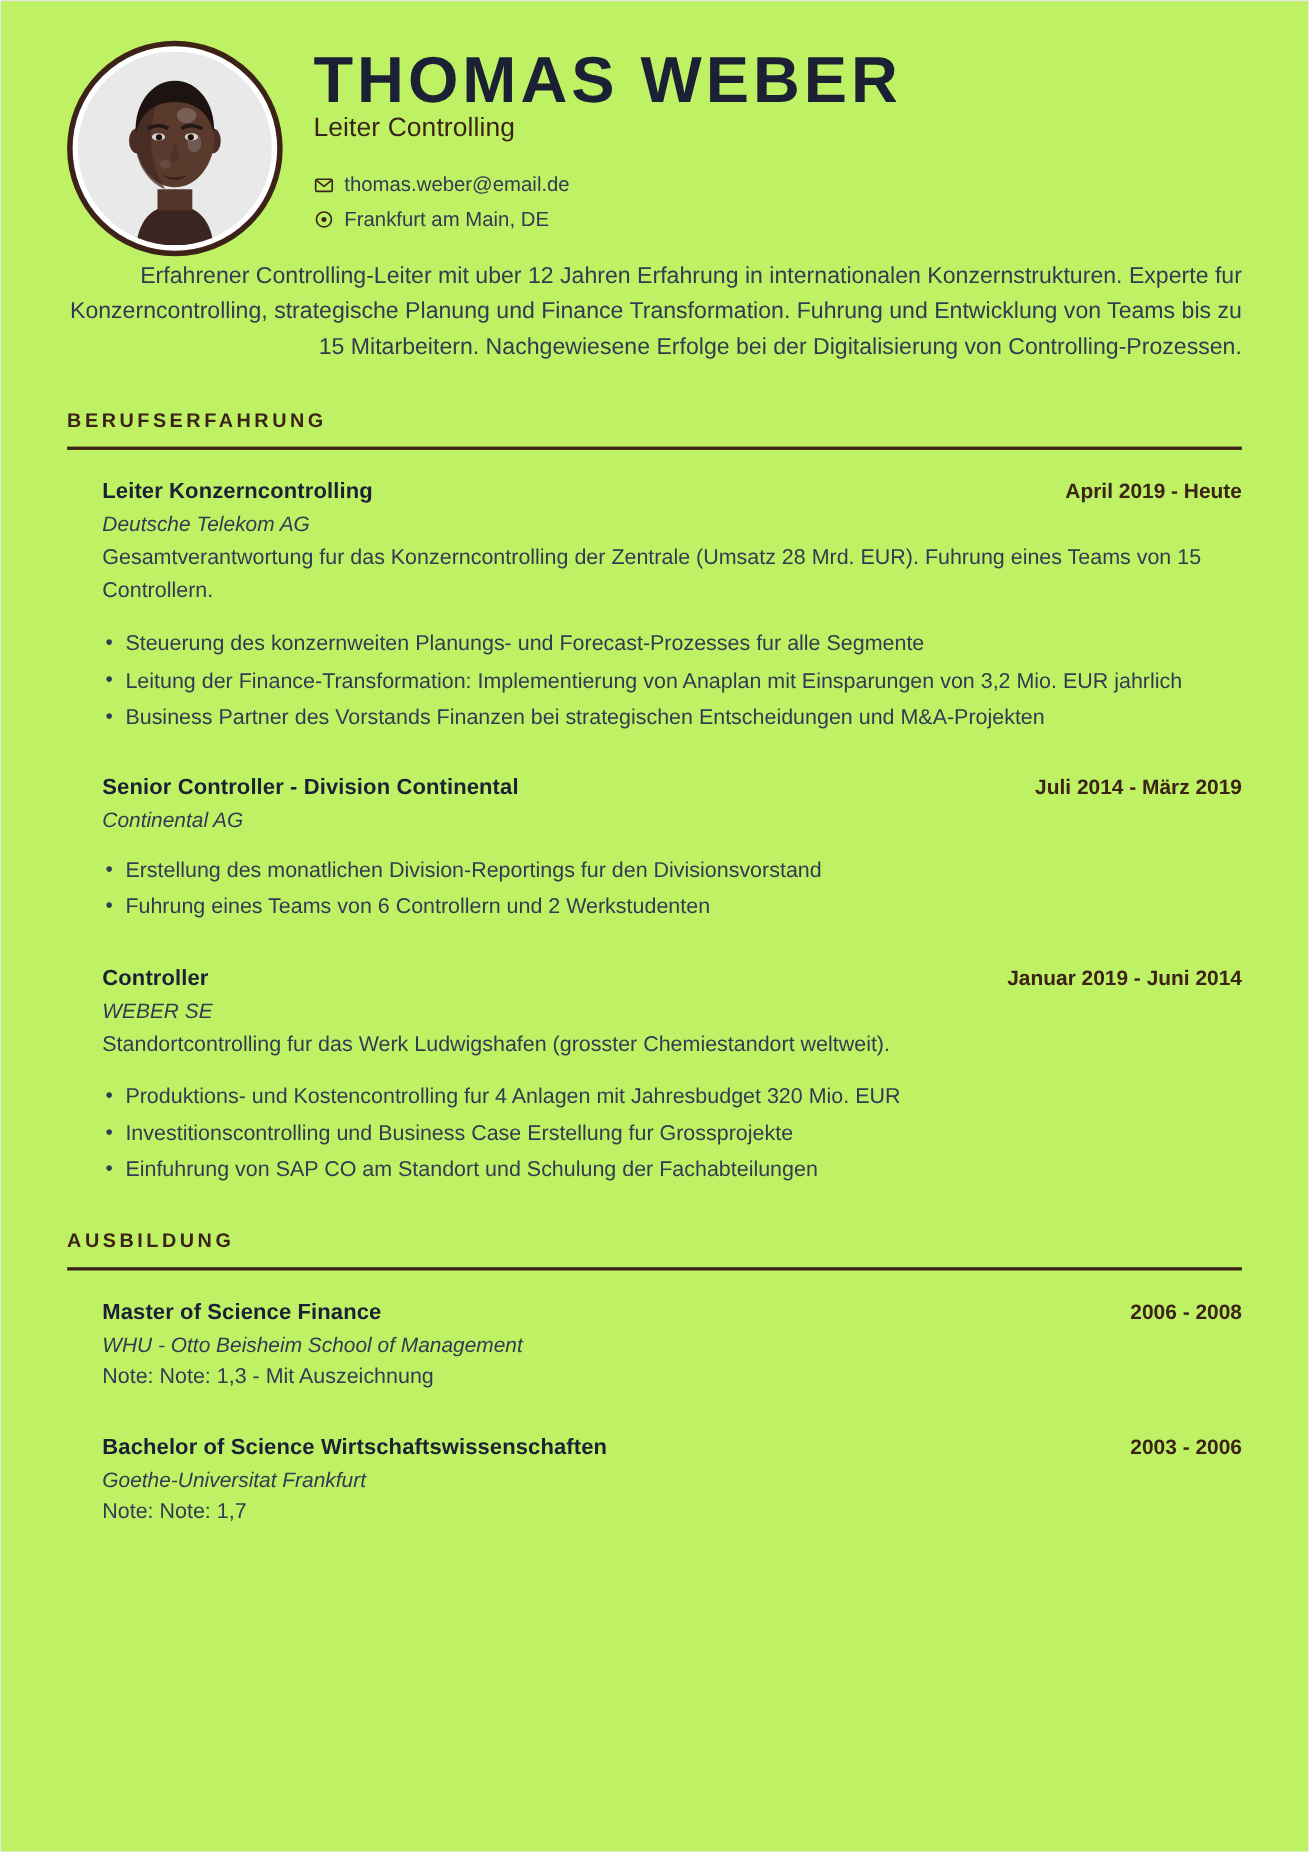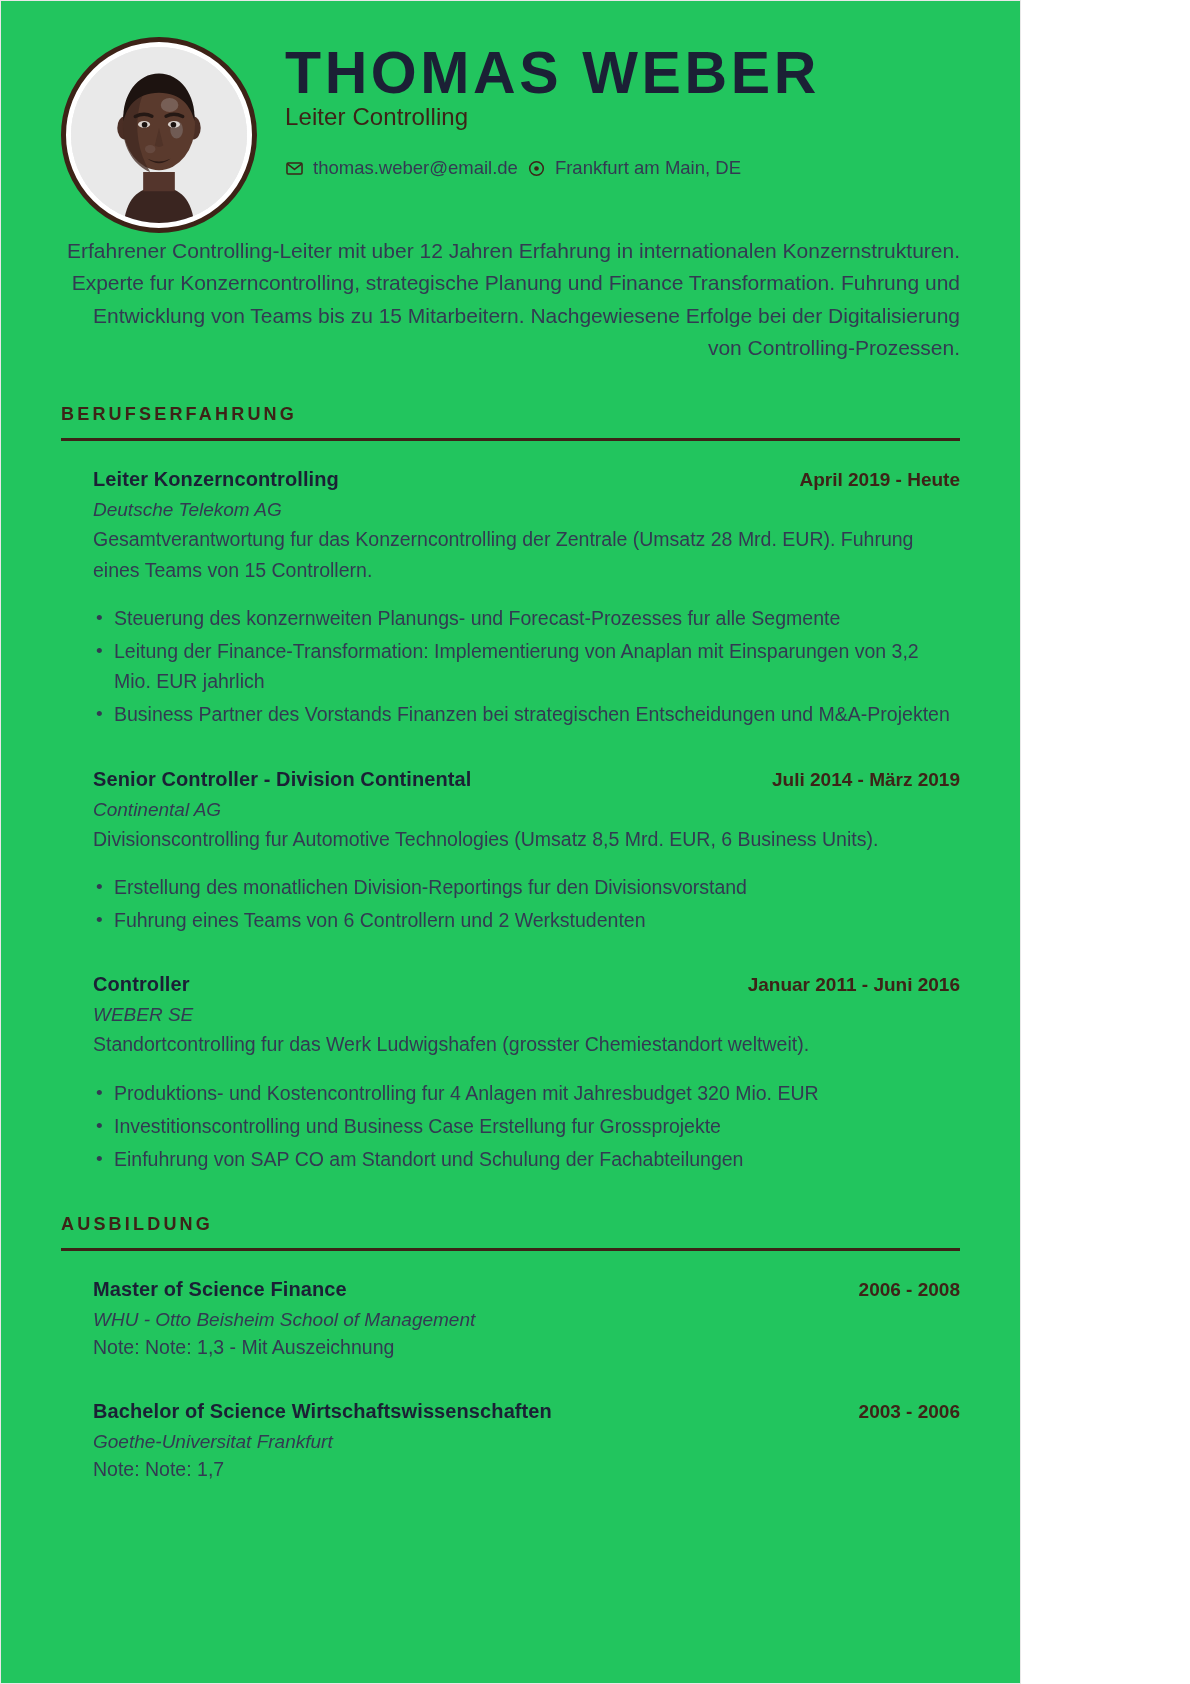--- a/index.html
+++ b/index.html
@@ -6,23 +6,23 @@
 
   html, body {
     width: 1190px;
     height: 1684px;
     background: #ffffff;
     font-family: "Liberation Sans", sans-serif;
   }
 
   .page {
     position: relative;
-    width: 1021px;
+    width: 1190px;
     height: 1684px;
-    background: #22c55e;
+    background: #bef264;
     border: 1px solid #e8e8e8;
     padding: 36px 60px 0 60px;
   }
 
   
   .header {
     display: flex;
     align-items: flex-start;
     gap: 28px;
   }
@@ -64,21 +64,21 @@
   .job-title {
     font-size: 24px;
     font-weight: 400;
     color: #3d2317;
     letter-spacing: 0.1px;
   }
 
   .contacts {
     margin-top: 26px;
     display: flex;
-    flex-direction: row;
+    flex-direction: column;
     gap: 9px;
   }
   .contact-row {
     display: flex;
     align-items: center;
     gap: 9px;
     font-size: 18.5px;
     color: #333a52;
   }
   .contact-row svg { display: block; flex: 0 0 auto; }
@@ -259,31 +259,30 @@
         <li>Business Partner des Vorstands Finanzen bei strategischen Entscheidungen und M&amp;A-Projekten</li>
       </ul>
     </div>
 
     <div class="entry">
       <div class="entry-head">
         <div class="entry-role">Senior Controller - Division Continental</div>
         <div class="entry-date">Juli 2014 - März 2019</div>
       </div>
       <div class="entry-org">Continental AG</div>
-      <div class="entry-desc">Divisionscontrolling fur Automotive Technologies (Umsatz 8,5 Mrd. EUR, 6 Business Units).</div>
       <ul class="bullets">
         <li>Erstellung des monatlichen Division-Reportings fur den Divisionsvorstand</li>
         <li>Fuhrung eines Teams von 6 Controllern und 2 Werkstudenten</li>
       </ul>
     </div>
 
     <div class="entry">
       <div class="entry-head">
         <div class="entry-role">Controller</div>
-        <div class="entry-date">Januar 2011 - Juni 2016</div>
+        <div class="entry-date">Januar 2019 - Juni 2014</div>
       </div>
       <div class="entry-org">WEBER SE</div>
       <div class="entry-desc">Standortcontrolling fur das Werk Ludwigshafen (grosster Chemiestandort weltweit).</div>
       <ul class="bullets">
         <li>Produktions- und Kostencontrolling fur 4 Anlagen mit Jahresbudget 320 Mio. EUR</li>
         <li>Investitionscontrolling und Business Case Erstellung fur Grossprojekte</li>
         <li>Einfuhrung von SAP CO am Standort und Schulung der Fachabteilungen</li>
       </ul>
     </div>
   </div>

